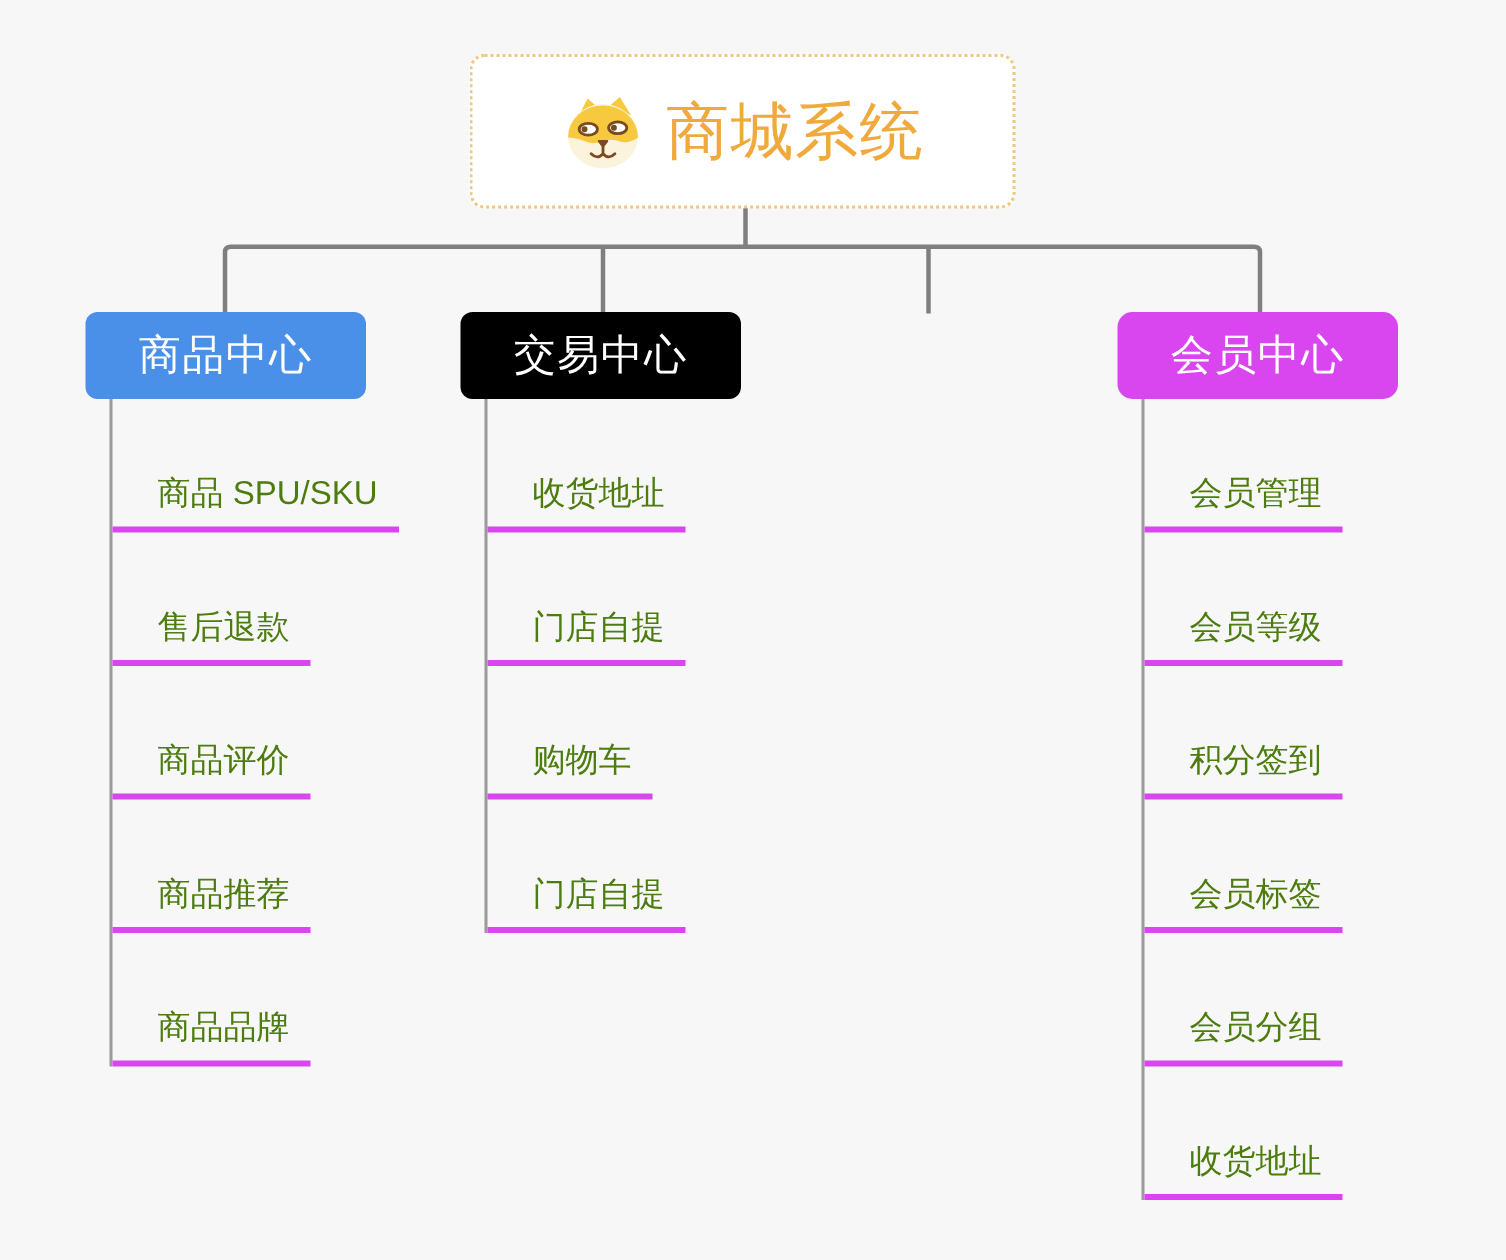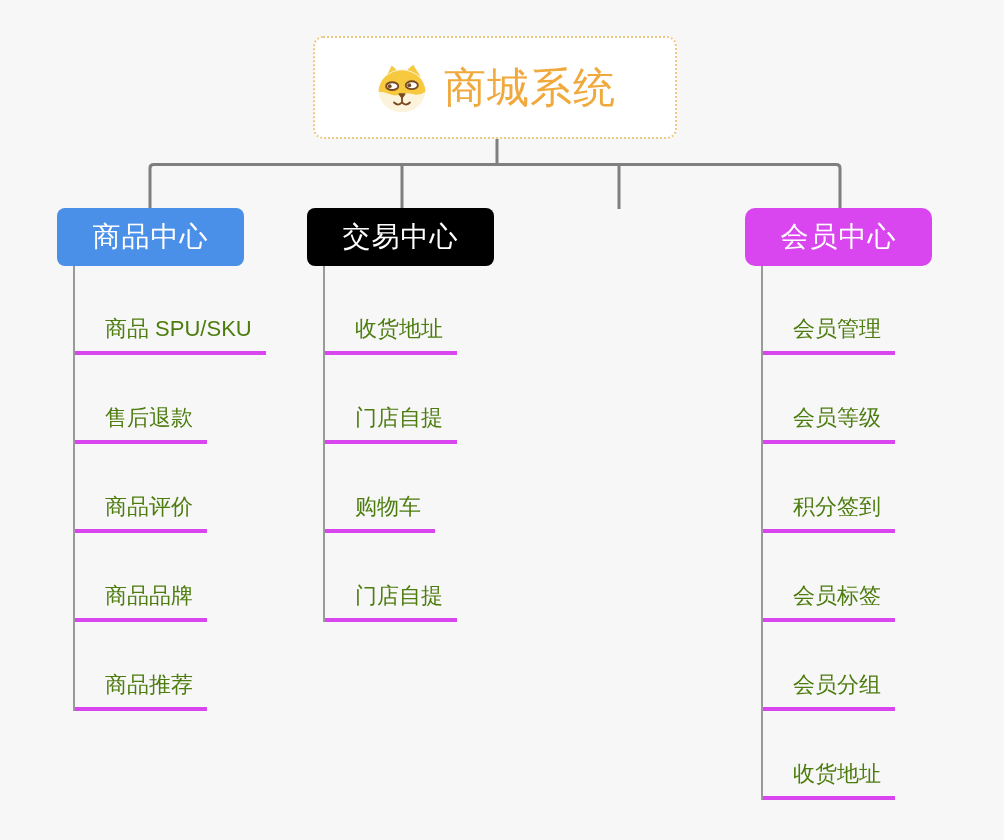--- a/index.html
+++ b/index.html
@@ -113,24 +113,24 @@
       <div class="leaf-item">
           <span>商品 SPU/SKU</span>
         </div>
       <div class="leaf-item">
           <span>售后退款</span>
         </div>
       <div class="leaf-item">
           <span>商品评价</span>
         </div>
       <div class="leaf-item">
-          <span>商品品牌</span>
+          <span>商品推荐</span>
         </div>
       <div class="leaf-item">
-          <span>商品推荐</span>
+          <span>商品品牌</span>
         </div>
     </div>
   </div>
 
   <div class="column" style="left:307px">
     <div class="branch-header" style="background: #000000;">
       <span>交易中心</span>
     </div>
     <div class="item-list">
       <div class="leaf-item">

